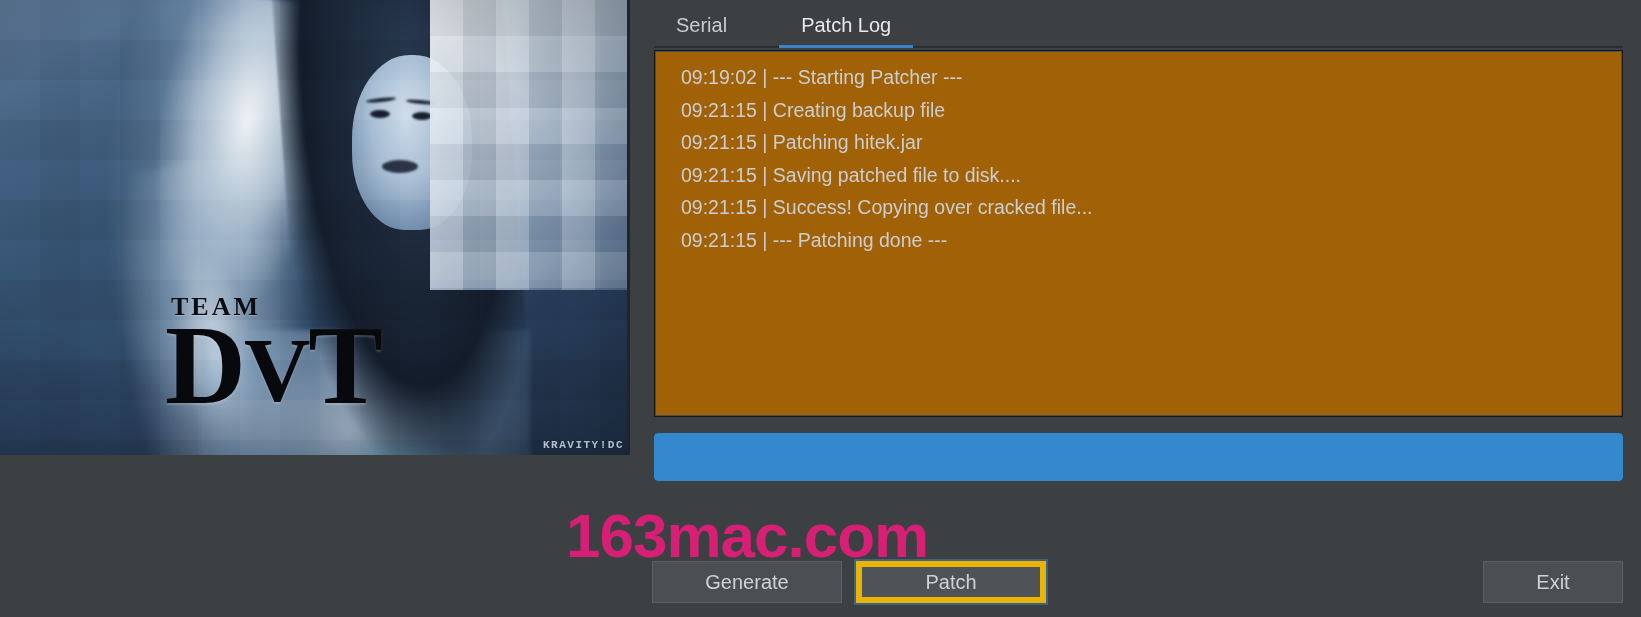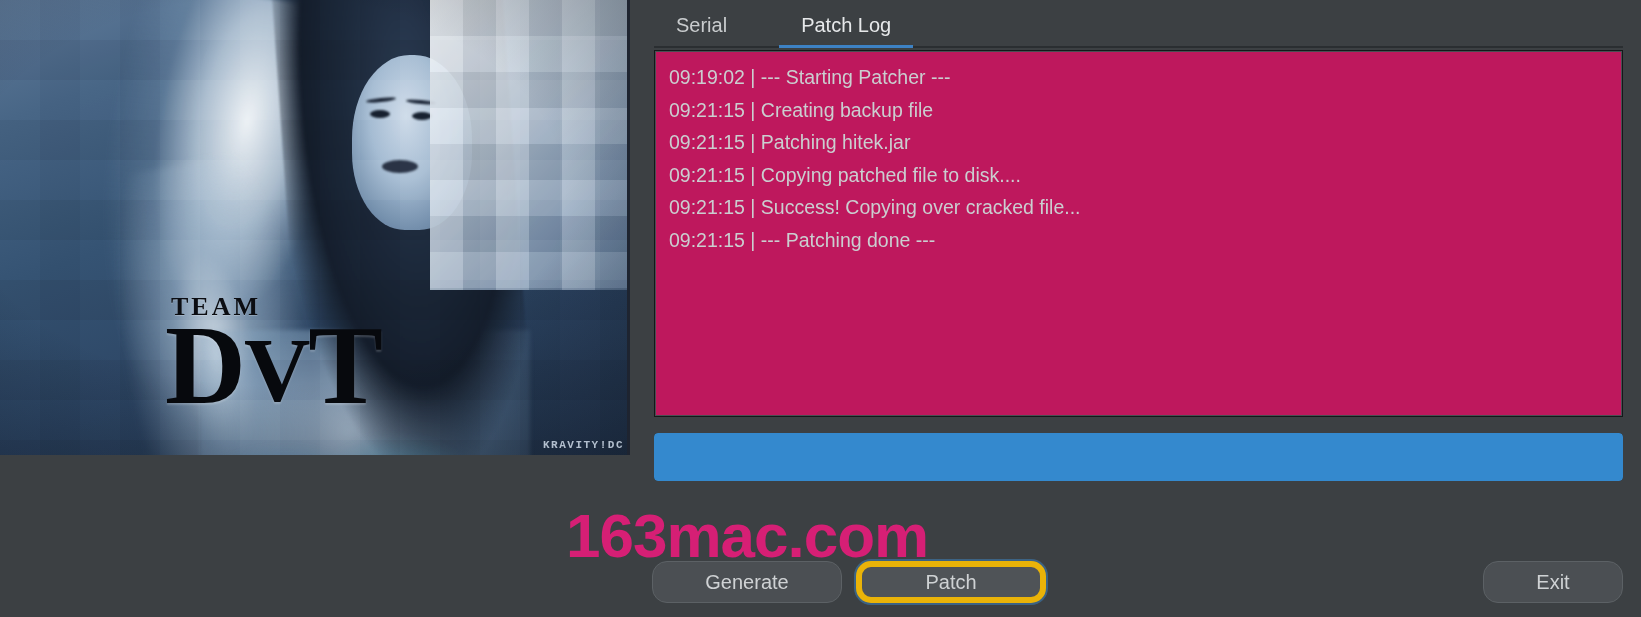--- a/index.html
+++ b/index.html
@@ -201,24 +201,24 @@
     position:absolute;
     left:24px; right:18px;
     top:46px; height:2px;
     background:#2a2e31;
   }
 
   
   .logbox {
     margin:2px 0 0 10px;
     flex:0 0 367px;
-    background:#be185d;
+    background:#a16207;
     border:1px solid #15181a;
     box-shadow:inset 0 0 0 1px #4a4e52;
-    padding:10px 14px;
+    padding:10px 26px;
     overflow:hidden;
   }
   .logline {
     font-size:19.5px;
     line-height:32.5px;
     color:#cbced0;
     white-space:pre;
     font-family:"Liberation Sans", sans-serif;
   }
 
@@ -247,21 +247,21 @@
     gap:14px;
   }
   .btn {
     height:42px;
     min-width:190px;
     padding:0 20px;
     font-size:20px;
     color:#cfd2d4;
     background:#4b4f53;
     border:1px solid #5c6165;
-    border-radius:15px;
+    border-radius:0;
     cursor:pointer;
     font-family:"Liberation Sans", sans-serif;
   }
   .btn.focused {
     border:6px solid #eab308;
     box-shadow:0 0 0 2px rgba(59,143,212,0.45);
     background:#4f5357;
   }
   .btn.spacer-right { margin-left:auto; min-width:140px; }
 
@@ -314,21 +314,21 @@
 
     <div class="tabbar">
       <button class="tab">Serial</button>
       <button class="tab active">Patch Log</button>
     </div>
 
     <div class="logbox">
       <div class="logline">09:19:02 | --- Starting Patcher ---</div>
       <div class="logline">09:21:15 | Creating backup file</div>
       <div class="logline">09:21:15 | Patching hitek.jar</div>
-      <div class="logline">09:21:15 | Copying patched file to disk....</div>
+      <div class="logline">09:21:15 | Saving patched file to disk....</div>
       <div class="logline">09:21:15 | Success! Copying over cracked file...</div>
       <div class="logline">09:21:15 | --- Patching done ---</div>
     </div>
 
     <div class="progress-outer">
       <div class="progress-fill" id="progress-fill" style="width: 100%; background: rgb(52, 137, 206);"></div>
     </div>
 
     <div class="buttonrow">
       <button class="btn">Generate</button>

